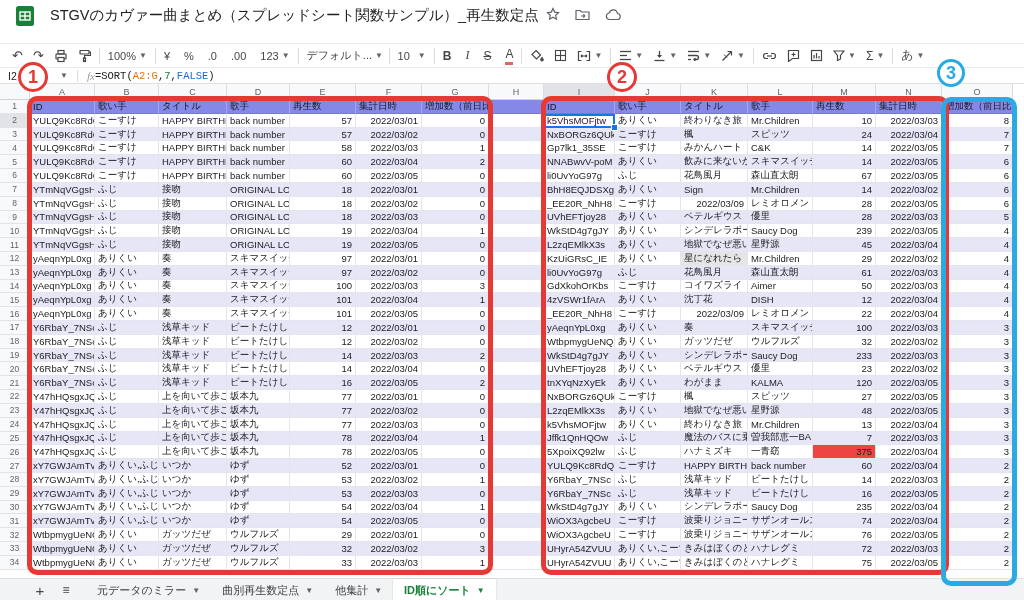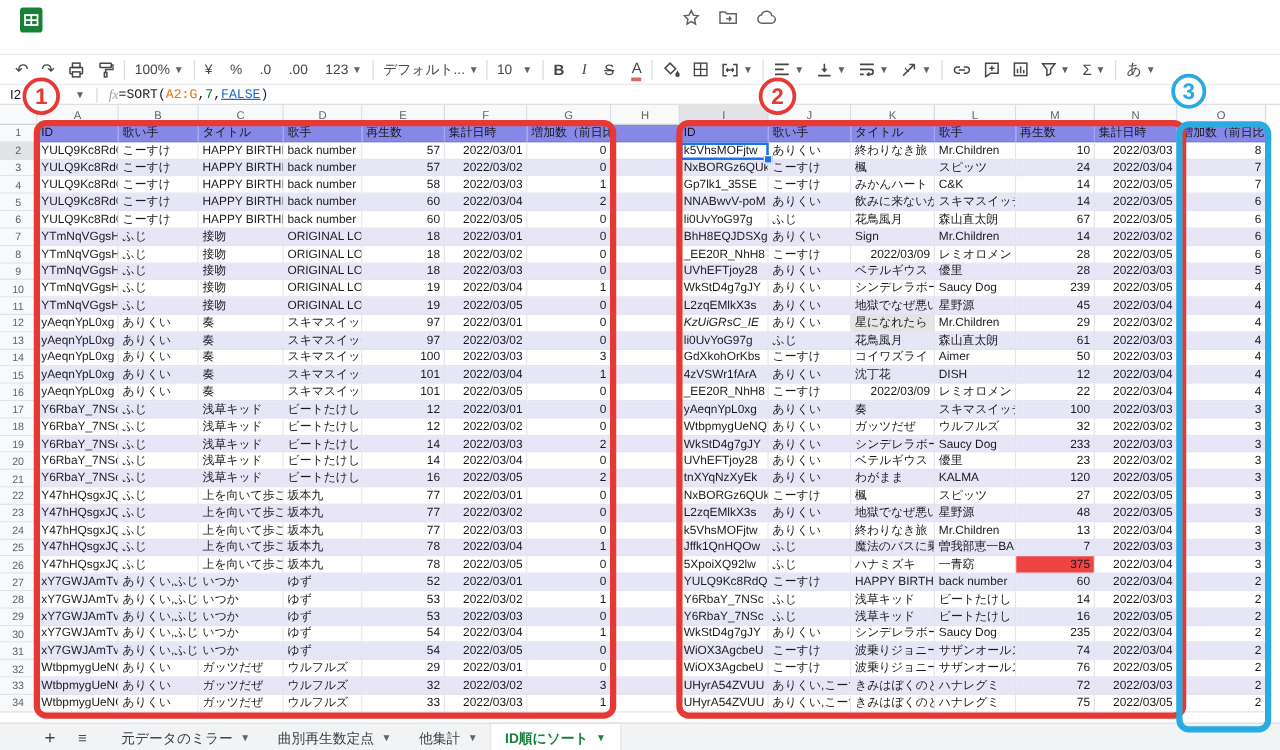--- a/index.html
+++ b/index.html
@@ -66,20 +66,21 @@
 
   <div id="titlebar">
     <span id="logo">
       <svg width="22" height="22" viewBox="0 0 22 22">
         <rect x="2" y="1" width="18" height="20" rx="2.5" fill="#188038"></rect>
         <rect x="6" y="7" width="10" height="8" fill="none" stroke="#fff" stroke-width="1.4"></rect>
         <line x1="6" y1="11" x2="16" y2="11" stroke="#fff" stroke-width="1.4"></line>
         <line x1="11" y1="7" x2="11" y2="15" stroke="#fff" stroke-width="1.4"></line>
       </svg>
     </span>
+    <span id="doc-title">STGVのカヴァー曲まとめ（スプレッドシート関数サンプル）_再生数定点</span>
     <span class="title-ico" style="left:546px">
       <svg width="14" height="14" viewBox="0 0 14 14" fill="none" stroke="#5f6368" stroke-width="1.2">
         <path d="M7 1.5l1.7 3.6 3.8.5-2.8 2.7.7 3.9L7 10.3l-3.4 1.9.7-3.9L1.5 5.6l3.8-.5z"></path>
       </svg>
     </span>
     <span class="title-ico" style="left:575px">
       <svg width="15" height="13" viewBox="0 0 15 13" fill="none" stroke="#5f6368" stroke-width="1.2">
         <path d="M1 2.5h4l1.4 1.5H14v7.5H1z"></path>
           <path d="M6 8h4m0 0L8.3 6.3M10 8l-1.7 1.7"></path>
       </svg>
@@ -225,21 +226,21 @@
     <span class="tdiv"></span>
     <span class="tb" style="font-size:12px;">あ</span>
       <span class="caret">▼</span>
   </div>
 
   <div id="formulabar">
     <span id="name-box">I2</span>
     <span id="name-caret">▼</span>
     <span id="fbar-div"></span>
     <span id="fx-label">fx</span>
-    <span id="formula-text"><span style="color: rgb(32, 33, 36);">=SORT(</span><span style="color: rgb(232, 113, 10);">A2:G</span><span style="color: rgb(32, 33, 36);">,</span><span style="color: rgb(24, 128, 56);">7</span><span style="color: rgb(32, 33, 36);">,</span><span style="color: rgb(25, 103, 210); text-decoration: underline;">FALSE</span><span style="color: rgb(32, 33, 36);">)</span></span>
+    <span id="formula-text"><span style="color: rgb(32, 33, 36);">=SORT(</span><span style="color: rgb(232, 113, 10);">A2:G</span><span style="color: rgb(32, 33, 36);">,</span><span style="color: rgb(24, 128, 56);">7</span><span style="color: rgb(32, 33, 36);">,</span><span style="color: rgb(25, 103, 210);">FALSE</span><span style="color: rgb(32, 33, 36);">)</span></span>
   </div>
 
   <div id="grid">
       <div class="hdr-strip">
         <div class="col-hdr" style="width: 30px;"></div>
         <div class="col-hdr" style="width: 65px;">A</div>
         <div class="col-hdr" style="width: 64px;">B</div>
         <div class="col-hdr" style="width: 68px;">C</div>
         <div class="col-hdr" style="width: 63px;">D</div>
         <div class="col-hdr" style="width: 66px;">E</div>
@@ -455,21 +456,21 @@
       <div class="grow" style="height: 13.82px;">
         <div class="rowhdr" style="width: 30px;">12</div>
         <div class="cell" style="width: 65px; background: rgb(255, 255, 255);">yAeqnYpL0xg</div>
         <div class="cell" style="width: 64px; background: rgb(255, 255, 255);">ありくい</div>
         <div class="cell" style="width: 68px; background: rgb(255, 255, 255);">奏</div>
         <div class="cell" style="width: 63px; background: rgb(255, 255, 255);">スキマスイッチ</div>
         <div class="cell num" style="width: 66px; background: rgb(255, 255, 255);">97</div>
         <div class="cell num" style="width: 66px; background: rgb(255, 255, 255);">2022/03/01</div>
         <div class="cell num" style="width: 67px; background: rgb(255, 255, 255);">0</div>
         <div class="cell" style="width: 55px; background: rgb(255, 255, 255);"></div>
-        <div class="cell" style="width: 71px; background: rgb(255, 255, 255); font-style: italic;">KzUiGRsC_IE</div>
+        <div class="cell" style="width: 71px; background: rgb(255, 255, 255);">KzUiGRsC_IE</div>
         <div class="cell" style="width: 66px; background: rgb(255, 255, 255);">ありくい</div>
         <div class="cell" style="width: 67px; background: #e5e5e5;">星になれたら</div>
         <div class="cell" style="width: 65px; background: rgb(255, 255, 255);">Mr.Children</div>
         <div class="cell num" style="width: 63px; background: rgb(255, 255, 255);">29</div>
         <div class="cell num" style="width: 66px; background: rgb(255, 255, 255);">2022/03/02</div>
         <div class="cell num" style="width: 71px; background: rgb(255, 255, 255);">4</div>
       </div>
       <div class="grow" style="height: 13.82px;">
         <div class="rowhdr" style="width: 30px;">13</div>
         <div class="cell" style="width: 65px; background: rgb(230, 230, 247);">yAeqnYpL0xg</div>

